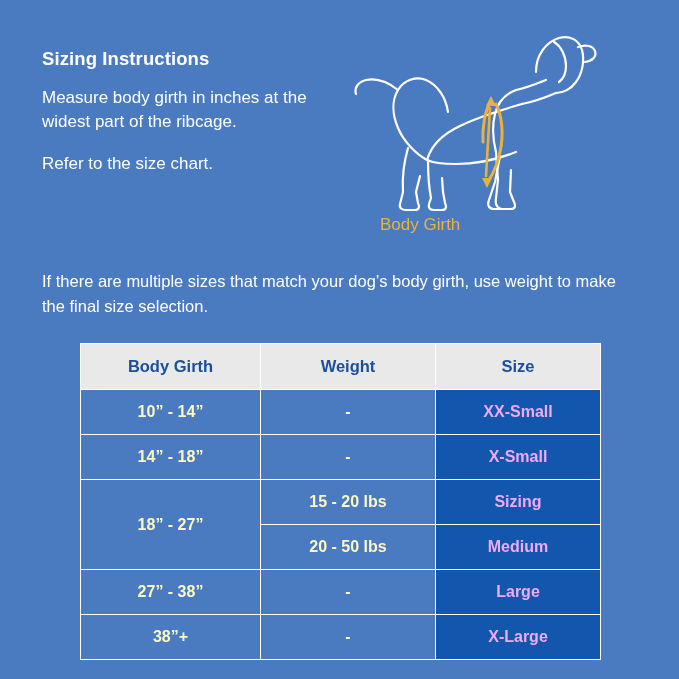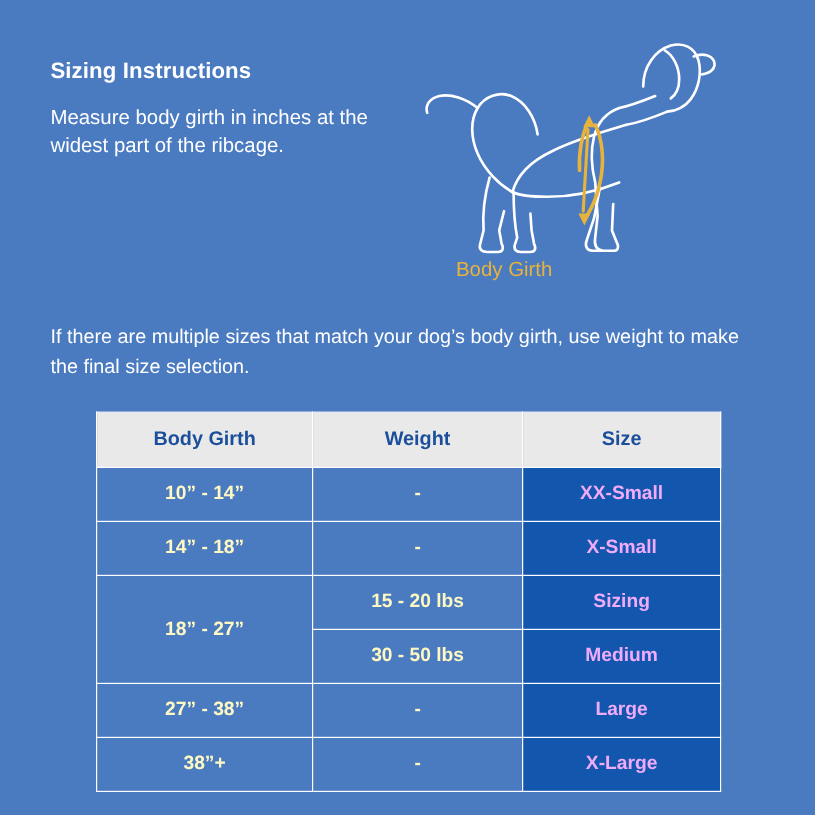--- a/index.html
+++ b/index.html
@@ -116,20 +116,21 @@
 </head>
 <body>
 
 <div class="page">
 
   <div class="top">
 
     <div class="instructions">
       <h1 class="instr-title">Sizing Instructions</h1>
       <p class="instr-p">Measure body girth in inches at the widest part of the ribcage.</p>
+      <p class="instr-p">Refer to the size chart.</p>
     </div>
 
     <div class="figure">
       <svg width="290" height="200" viewBox="0 0 290 200">
         <g fill="none" stroke="#ffffff" stroke-width="2.2" stroke-linecap="round" stroke-linejoin="round">
 
           <path d="M206 42 C206 25, 216 12, 229 8 C240 5, 249 10, 252 20 C255 31, 252 44, 246 52 C241 59, 233 63, 226 63"></path>
           <path d="M224 12 C231 16, 236 26, 236 36 C236 43, 233 49, 229 52"></path>
 
           <path d="M248 17 C256 14, 263 16, 265 21 C267 27, 262 31, 255 32"></path>
@@ -195,21 +196,21 @@
           <td class="girth">14” - 18”</td>
           <td class="weight">-</td>
           <td class="size">X-Small</td>
         </tr>
         <tr>
           <td class="girth" rowspan="2">18” - 27”</td>
           <td class="weight">15 - 20 lbs</td>
           <td class="size">Sizing</td>
         </tr>
         <tr>
-          <td class="weight">30 - 50 lbs</td>
+          <td class="weight">20 - 50 lbs</td>
           <td class="size">Medium</td>
         </tr>
         <tr>
           <td class="girth">27” - 38”</td>
           <td class="weight">-</td>
           <td class="size">Large</td>
         </tr>
         <tr>
           <td class="girth">38”+</td>
           <td class="weight">-</td>

